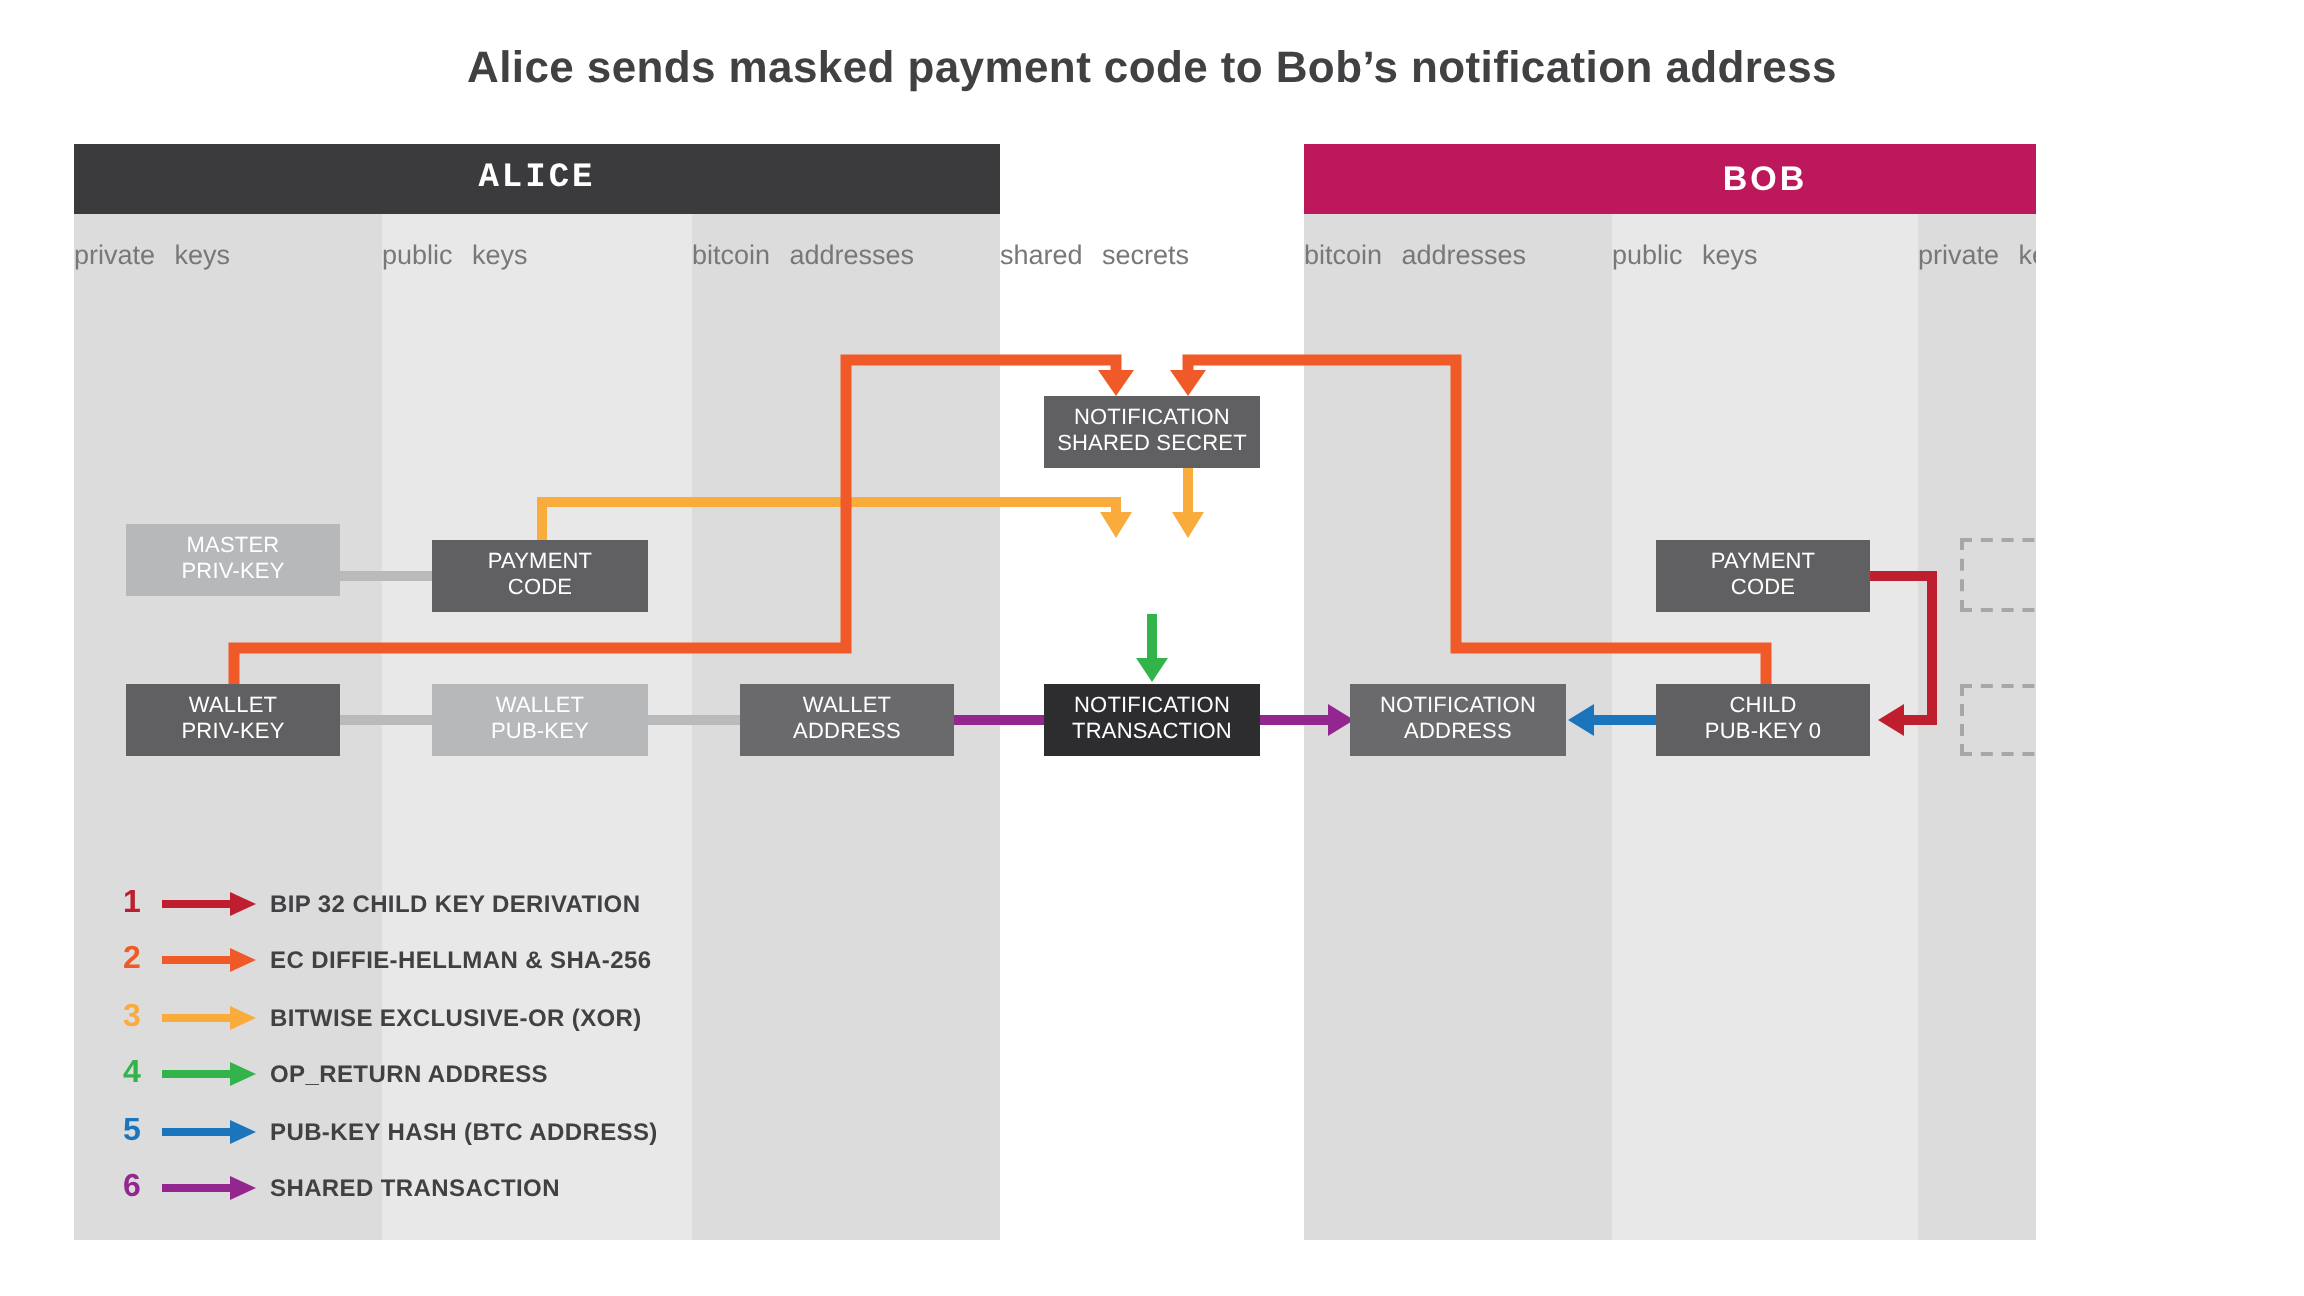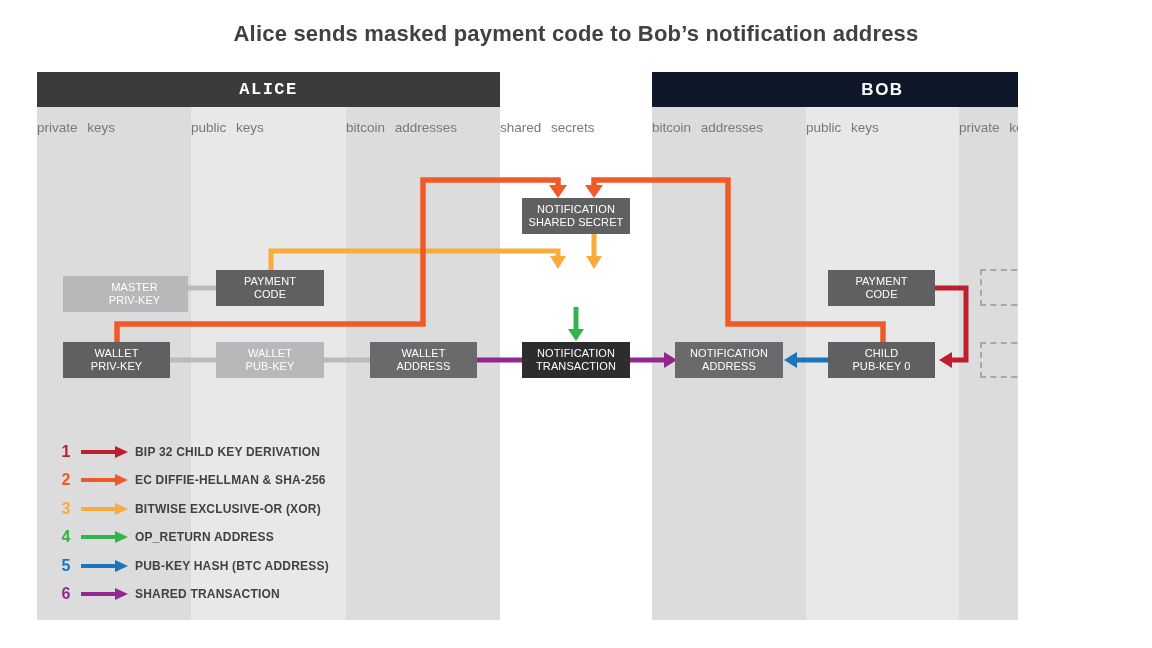--- a/index.html
+++ b/index.html
@@ -6,21 +6,21 @@
   .stage { position:relative; width:1018px; height:648px; background:#ffffff;
            font-family:"Liberation Sans", sans-serif; overflow:hidden; }
 
   .title { position:absolute; top:21px; left:0; width:1152px; text-align:center;
            font-size:22px; font-weight:bold; color:#414144; letter-spacing:0.2px; }
 
   .hdr { position:absolute; top:72px; height:35px; display:flex; align-items:center;
          justify-content:center; color:#fff; font-size:17px; font-weight:bold;
          letter-spacing:1.5px; }
   .hdr-alice { left:37px;  width:463px; background:#3b3b3d;font-family:Liberation Mono, monospace; }
-  .hdr-bob   { left:652px; width:461px; background:#0f172a; }
+  .hdr-bob   { left:652px; width:461px; background:#be185d; }
 
   .col { position:absolute; top:107px; height:513px; }
   .col-dark  { background:#dcdcdd; }
   .col-light { background:#e8e8e9; }
   .c-a1 { left:37px;  width:154px; } .c-a2 { left:191px; width:155px; }
   .c-a3 { left:346px; width:154px; } .c-b1 { left:652px; width:154px; }
   .c-b2 { left:806px; width:153px; } .c-b3 { left:959px; width:154px; }
 
   .collabel { position:absolute; top:120px; height:16px; font-size:13.5px;
               color:#77787b; word-spacing:6px; }
@@ -30,21 +30,21 @@
   .l-b3 { left:959px; width:154px; }
 
   .box { position:absolute; display:flex; align-items:center; justify-content:center;
          text-align:center; color:#ffffff; font-size:11px; font-weight:normal;
          line-height:13px; white-space:pre-line; letter-spacing:0.1px; }
   .bg-dark  { background:#606062; }
   .bg-mid   { background:#6a6a6c; }
   .bg-light { background:#b7b8ba; }
   .bg-black { background:#2d2d2f; }
 
-  .b-master  { left:63px;  top:276px; width:107px; height:36px;padding-left:18px; }
+  .b-master  { left:63px;  top:262px; width:107px; height:36px; }
   .b-paycodeA{ left:216px; top:270px; width:108px; height:36px; }
   .b-wpriv   { left:63px;  top:342px; width:107px; height:36px; }
   .b-wpub    { left:216px; top:342px; width:108px; height:36px; }
   .b-waddr   { left:370px; top:342px; width:107px; height:36px; }
   .b-nss     { left:522px; top:198px; width:108px; height:36px; }
   .b-mpc     { left:522px; top:270px; width:108px; height:36px; }
   .b-ntx     { left:522px; top:342px; width:108px; height:36px; }
   .b-naddr   { left:675px; top:342px; width:108px; height:36px; }
   .b-cpk     { left:828px; top:342px; width:107px; height:36px; }
   .b-paycodeB{ left:828px; top:270px; width:107px; height:36px; }

